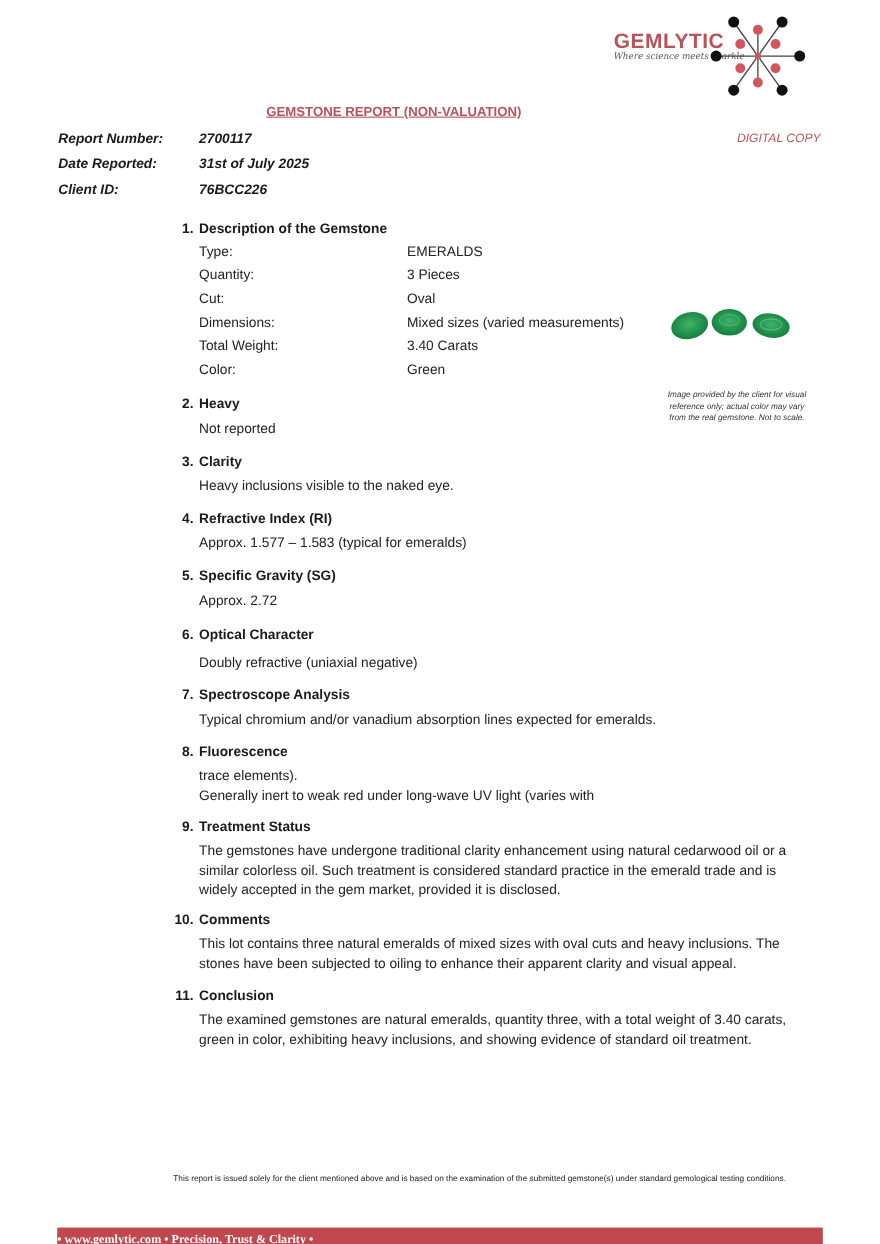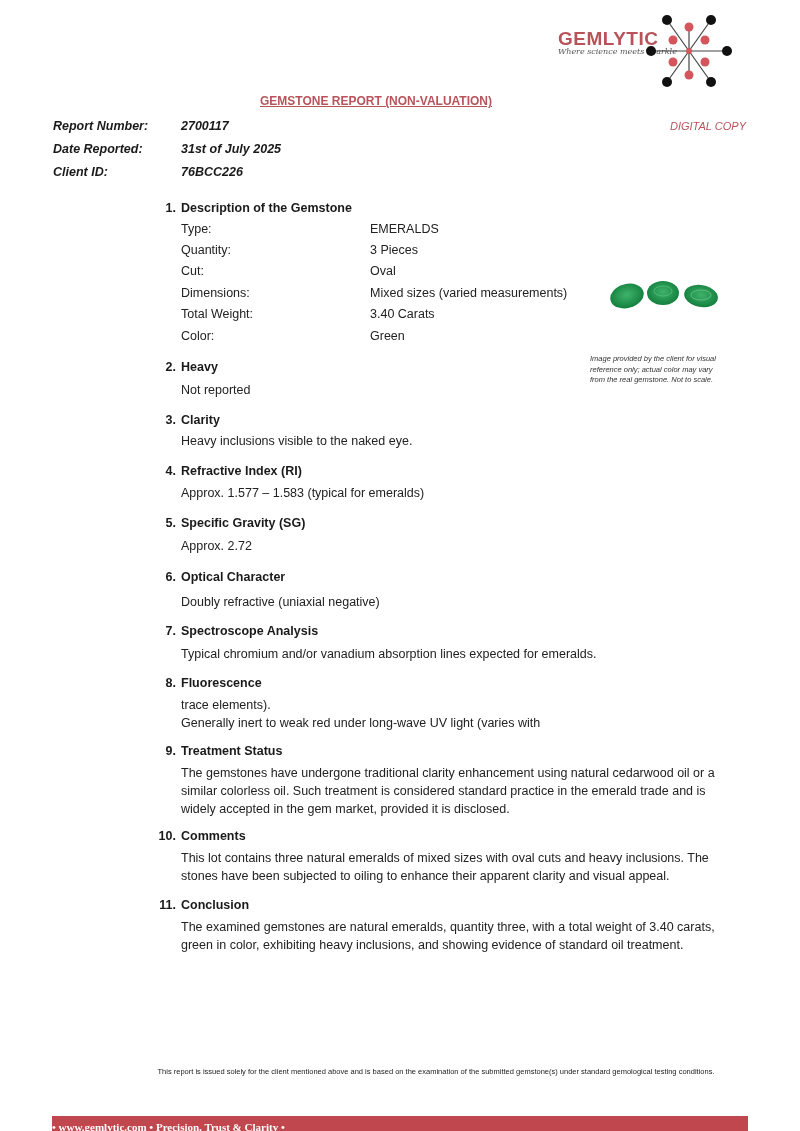--- a/index.html
+++ b/index.html
@@ -3,31 +3,31 @@
 <meta charset="utf-8">
 <style>
   html, body { margin: 0; padding: 0; background: #ffffff; }
   body { width: 800px; height: 1131px; position: relative; overflow: hidden;
          font-family: "Liberation Sans", "DejaVu Sans", sans-serif; color: #1a1a1a; }
   .abs { position: absolute; }
   .logo-text { left: 558px; top: 28px; font-size: 19px; font-weight: bold; color: #b8535a; letter-spacing: 0.5px; }
   .logo-tag { left: 558px; top: 47px; font-size: 8px; font-style: italic; color: #555; font-family: "DejaVu Serif", serif; }
   .logo-mark { left: 645px; top: 12px; width: 88px; height: 78px; }
   .report-title { left: 0; width: 716px; top: 94px; text-align: center; font-size: 12px; font-weight: bold;
-                  color: #b8535a; text-decoration: underline; padding-left: 18px; }
+                  color: #b8535a; text-decoration: underline; }
   .meta-label { left: 53px; font-size: 12.5px; font-weight: bold; font-style: italic; }
   .meta-value { left: 181px; font-size: 12.5px; font-weight: bold; font-style: italic; }
   .digital { right: 54px; top: 120px; font-size: 11px; font-style: italic; color: #b8535a; }
   .sec-num { font-size: 12.5px; font-weight: bold; text-align: right; width: 30px; }
   .sec-title { left: 181px; font-size: 12.5px; font-weight: bold; }
   .sec-body { left: 181px; font-size: 12.5px; line-height: 18px; color: #222; }
   .desc-label { left: 181px; font-size: 12.5px; color: #222; }
   .desc-value { left: 370px; font-size: 12.5px; color: #222; }
   .gem-img { left: 608px; top: 275px; width: 115px; height: 40px; }
-  .caption { left: 590px; top: 354px; width: 160px; text-align: left; font-size: 7.5px; font-style: italic; line-height: 10.5px; color: #333; }
+  .caption { left: 590px; top: 354px; width: 160px; text-align: center; font-size: 7.5px; font-style: italic; line-height: 10.5px; color: #333; }
   .disclaimer { left: 0; width: 800px; top: 1067px; text-align: center; font-size: 7.5px; color: #222; padding-left: 36px; }
   .footer-bar { left: 52px; top: 1088px; width: 696px; height: 23px; background: #c0474d; color: #ffffff;
                 font-family: "Liberation Serif", "DejaVu Serif", serif; font-weight: bold; font-size: 11px;
                 text-align: left; line-height: 23px; margin-top: 28px; }
 </style>
 </head>
 <body>
 
 <div class="abs logo-text">GEMLYTIC</div>
 <div class="abs logo-tag">Where science meets sparkle</div>

